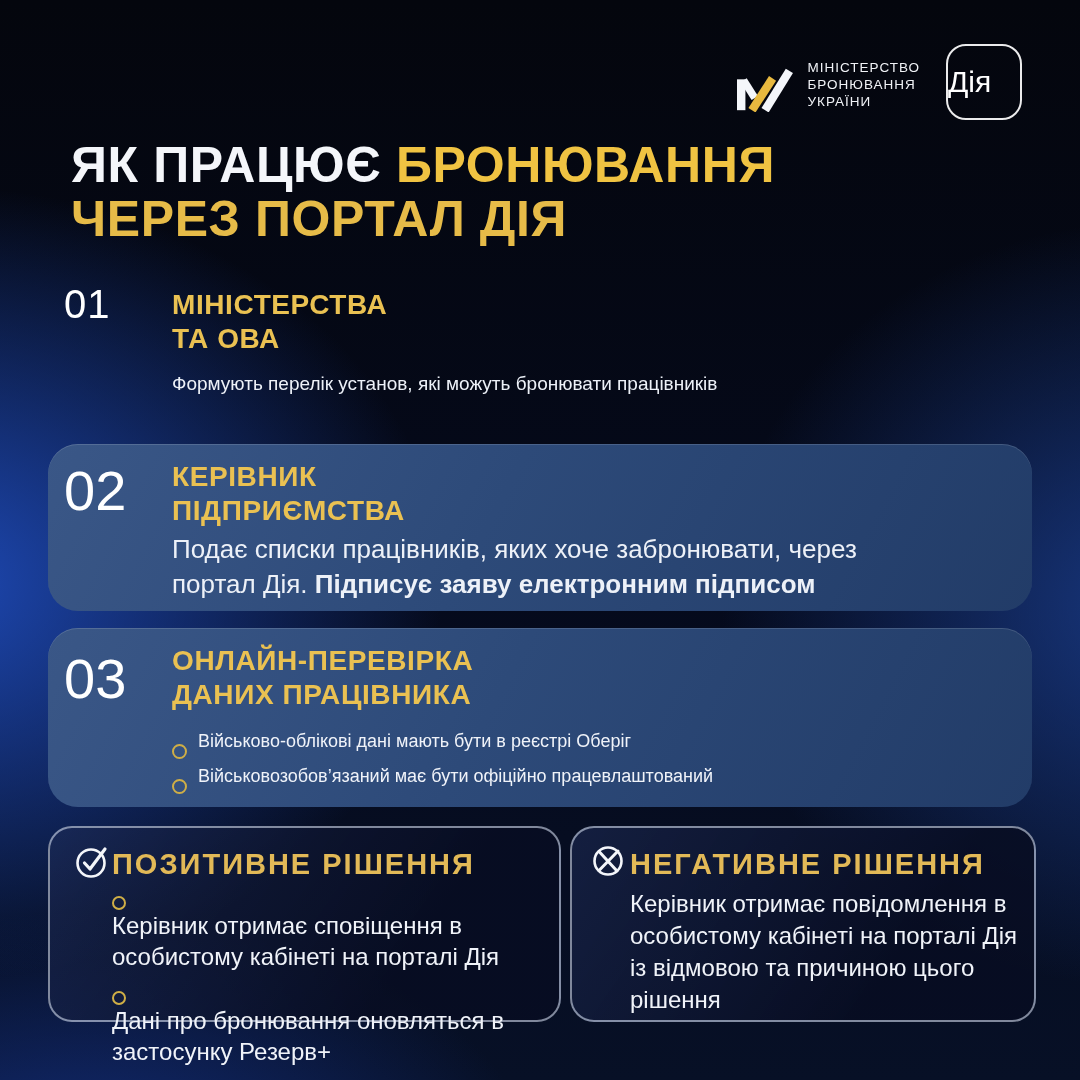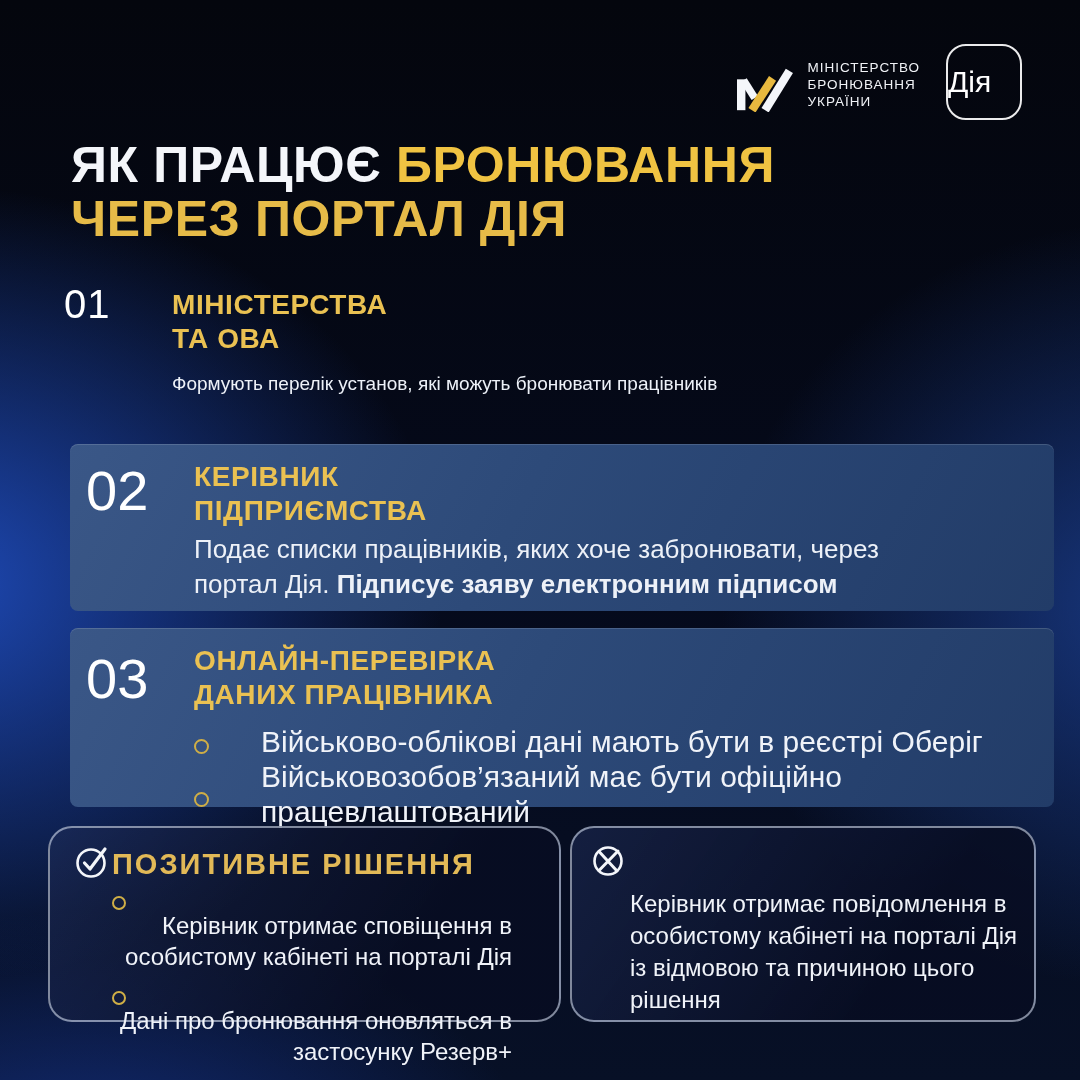--- a/index.html
+++ b/index.html
@@ -25,40 +25,39 @@
   
   .title{position:absolute;left:71px;top:138px;font-size:50px;font-weight:800;line-height:54px;letter-spacing:0.6px;}
   .title .w{color:#f4f6fa;}
   .title .y{color:#f0c342;}
   .title .y2{color:#e6bb48;}
   
   .step-num{position:absolute;font-size:40px;font-weight:400;color:#fff;letter-spacing:1px;}
   .step-head{position:absolute;font-size:28px;font-weight:700;line-height:34px;letter-spacing:0.6px;color:#eac152;}
   .step-body{position:absolute;font-size:19px;line-height:47px;color:#edf1f8;}
   .step-box{
-    position:absolute;left:48px;width:984px;border-radius:8px;
+    position:absolute;left:48px;width:984px;border-radius:30px;
     background:linear-gradient(118deg,#3a5787 0%,#2d4a79 45%,#223c68 100%);
     box-shadow:inset 0 1px 0 rgba(255,255,255,0.14);
-    margin-left:22px;
   }
   #box-step2{top:444px;height:167px;}
   #box-step3{top:628px;height:179px;}
   .in-num{position:absolute;left:16px;top:14px;font-size:56px;font-weight:400;color:#fff;}
   .in-head{position:absolute;left:124px;top:16px;font-size:28px;font-weight:700;line-height:34px;letter-spacing:0.6px;color:#eac152;}
   .in-body{position:absolute;left:124px;top:88px;font-size:26px;line-height:35px;color:#edf1f8;width:770px;}
   .bullets{position:absolute;left:124px;top:96px;list-style:none;margin:0;padding:0;}
-  .bullets li{display:flex;align-items:center;font-size:30px;line-height:35px;color:#f0f3f9;gap:41px;}
+  .bullets li{display:flex;align-items:flex-end;font-size:18px;line-height:35px;color:#f0f3f9;}
   .ring{flex:0 0 auto;width:11px;height:11px;border:2.5px solid #cfae46;border-radius:50%;margin:10px 11px 0 0;}
   
   .outcome{
     position:absolute;top:826px;height:192px;border-radius:24px;
     border:2px solid rgba(210,220,238,0.6);
     background:linear-gradient(125deg,rgba(32,46,90,0.55) 0%,rgba(8,13,34,0.88) 70%);
   }
-  #outcome-pos{left:48px;width:509px;text-align:right;}
+  #outcome-pos{left:48px;width:509px;}
   #outcome-neg{left:570px;width:462px;}
   .oc-icon{position:absolute;}
   .oc-head{position:absolute;font-size:29px;font-weight:700;letter-spacing:2px;color:#e2b957;}
   .oc-bullets{position:absolute;left:62px;top:60px;list-style:none;margin:0;padding:0;}
   .oc-bullets li{display:flex;align-items:flex-start;font-size:24px;line-height:31px;color:#f0f3f9;margin-bottom:11px;flex-direction:column;}
   .oc-bullets .ring{width:10px;height:10px;margin:8px 10px 0 0;}
   .oc-bullets .txt{width:400px;}
   .oc-body{position:absolute;left:58px;top:60px;width:398px;font-size:24px;line-height:32px;color:#f0f3f9;}
 </style>
 </head>
@@ -141,16 +140,17 @@
         </li>
     </ul>
   </div>
 
   <div class="outcome" id="outcome-neg">
     <svg class="oc-icon" style="left:18px;top:14px;" width="38" height="38" viewBox="0 0 38 38">
       <circle cx="18" cy="19" r="13.5" stroke="#f4f6fa" stroke-width="2.6" fill="none"></circle>
       <path d="M9,28.5 L28,9" stroke="#f4f6fa" stroke-width="3" fill="none" stroke-linecap="round"></path>
       <path d="M9.5,10 L27,29" stroke="#f4f6fa" stroke-width="3" fill="none" stroke-linecap="round"></path>
     </svg>
+    <div class="oc-head" style="left:58px;top:20px;">НЕГАТИВНЕ РІШЕННЯ</div>
     <div class="oc-body">Керівник отримає повідомлення в особистому кабінеті на порталі Дія із відмовою та причиною цього рішення</div>
   </div>
 
 </div>
 
 </body></html>

